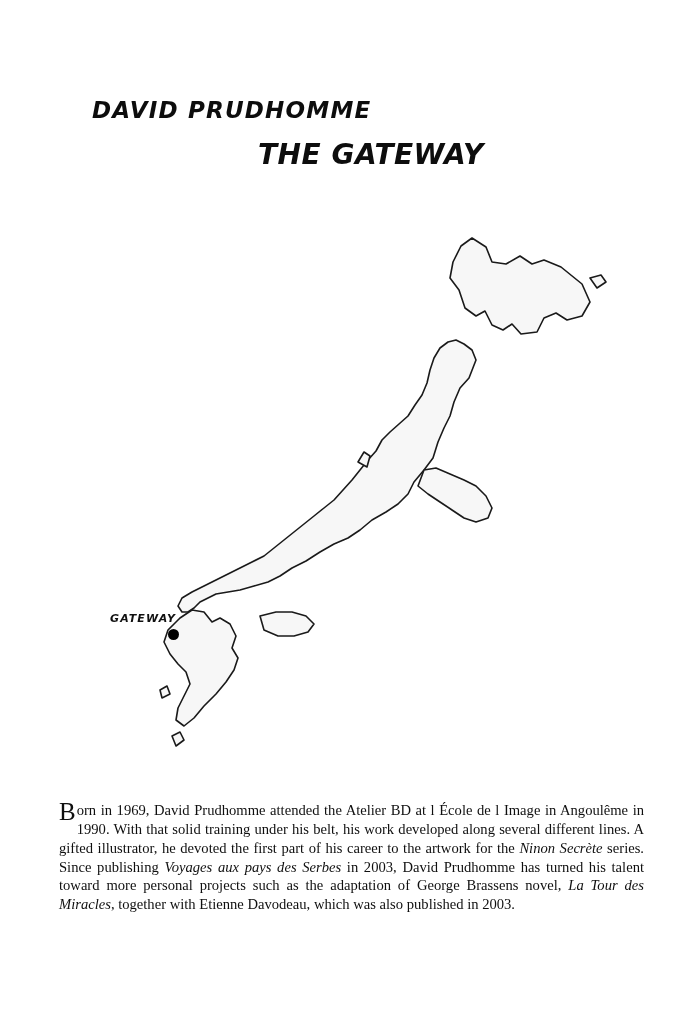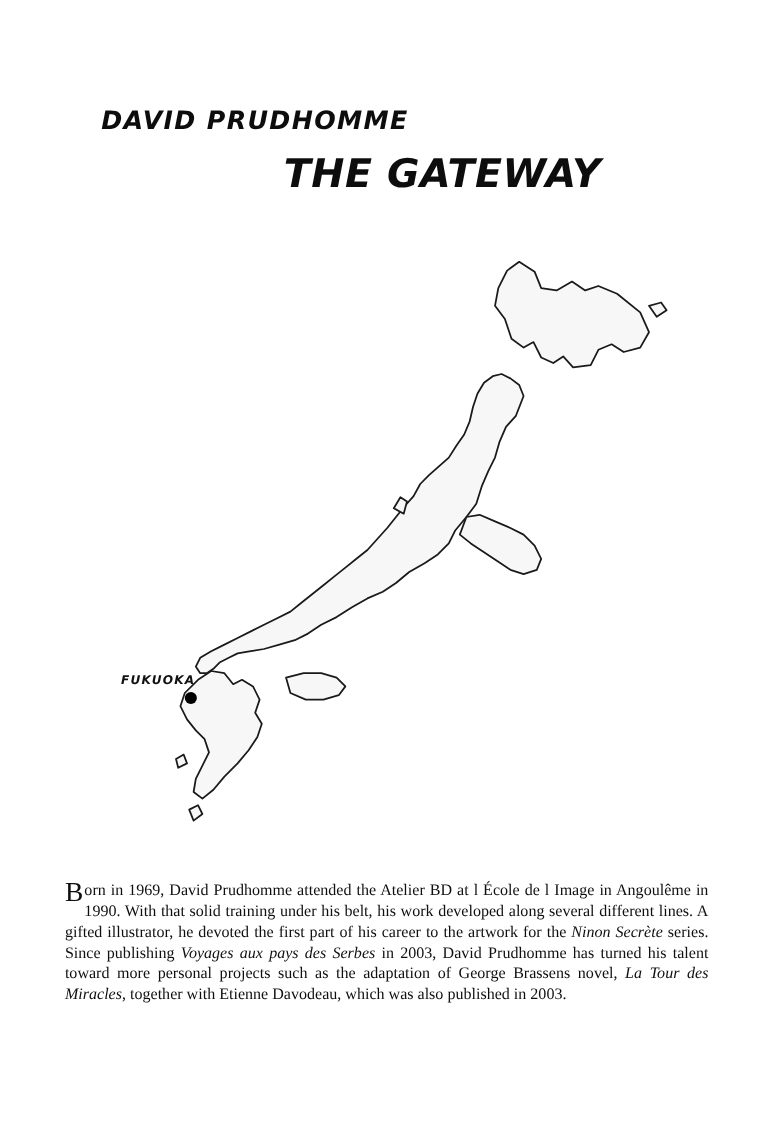--- a/index.html
+++ b/index.html
@@ -36,21 +36,21 @@
     color: #0d0d0d;
     white-space: nowrap;
   }
   .title {
     position: absolute;
     left: 258px;
     top: 138px;
     font-family: "DejaVu Sans", sans-serif;
     font-style: italic;
     font-weight: bold;
-    font-size: 36px;
+    font-size: 28px;
     letter-spacing: 0.5px;
     color: #0d0d0d;
     white-space: nowrap;
   }
 
   
   .map-wrap {
     position: absolute;
     left: 120px;
     top: 220px;
@@ -131,20 +131,20 @@
         <path d="M140 396 L156 392 L172 392 L186 396 L194 404 L188 412 L174 416 L158 416 L144 410 Z"></path>
 
         <path d="M60 398 L72 390 L84 392 L92 402 L100 398 L110 404 L116 416 L112 428 L118 438 L114 450 L106 462 L96 474 L84 486 L74 498 L64 506 L56 500 L58 488 L64 476 L70 464 L66 452 L58 444 L50 434 L44 422 L48 410 Z"></path>
 
         <path d="M52 516 L60 512 L64 520 L56 526 Z"></path>
         <path d="M40 470 L47 466 L50 474 L42 478 Z"></path>
       </g>
     </svg>
   </div>
 
-  <div class="city-label">FUKUOKA</div>
+  <div class="city-label">GATEWAY</div>
   <div class="city-dot"></div>
 
   <p class="bio">
     <span class="dropcap">B</span><span>orn in 1969, David Prudhomme attended the Atelier BD at l École de l Image in Angoulême in 1990. With that solid training under his belt, his work developed along several different lines. A gifted illustrator, he devoted the first part of his career to the artwork for the </span><i>Ninon Secrète</i><span> series. Since publishing </span><i>Voyages aux pays des Serbes</i><span> in 2003, David Prudhomme has turned his talent toward more personal projects such as the adaptation of George Brassens  novel, </span><i>La Tour des Miracles</i><span>, together with Etienne Davodeau, which was also published in 2003.</span>
   </p>
 
 </div>
 
 </body></html>

